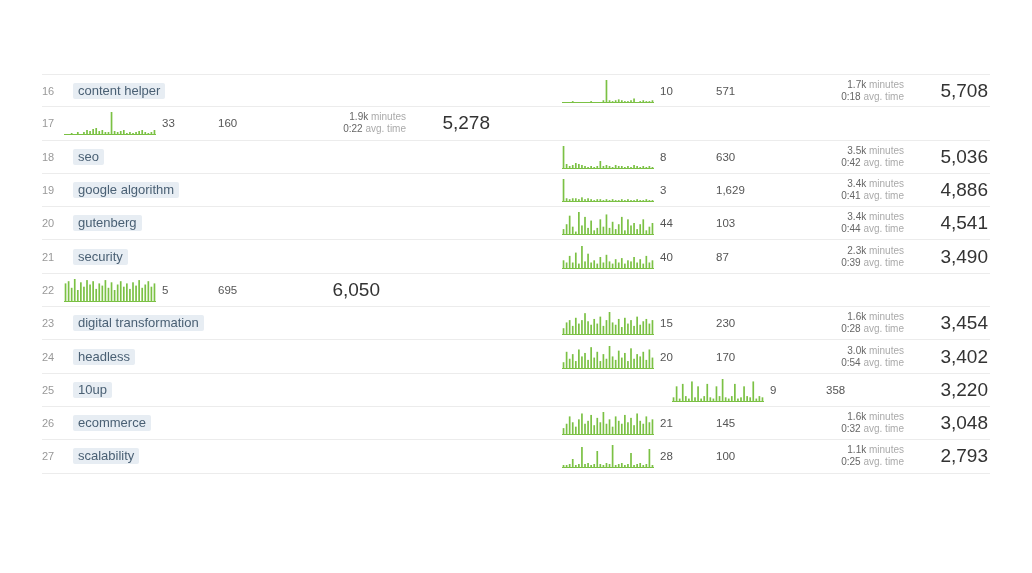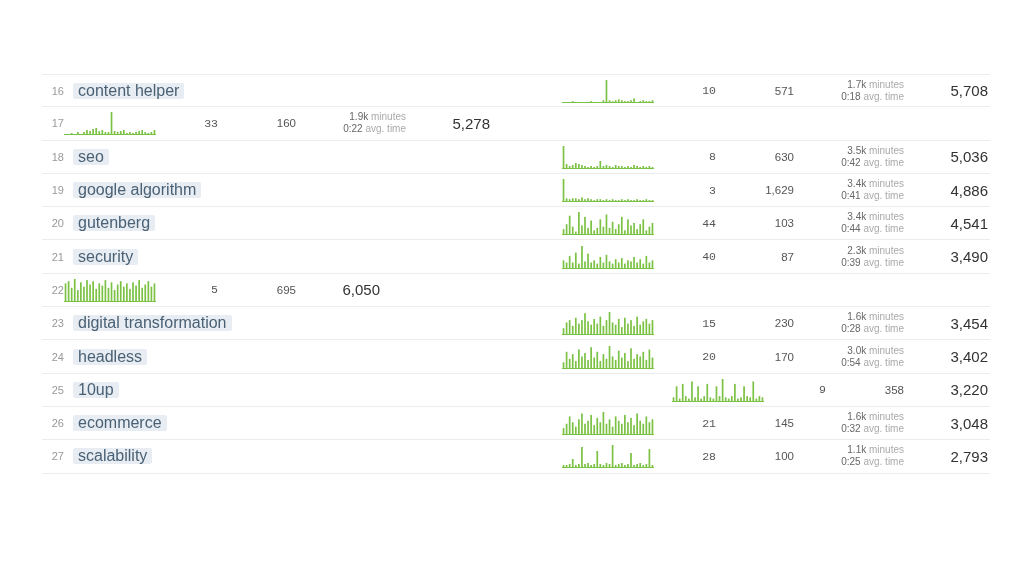--- a/index.html
+++ b/index.html
@@ -19,80 +19,77 @@
   .row {
     display: flex;
     align-items: center;
     border-bottom: 1px solid #ececec;
     height: 33.3px;
     font-size: 11.2px;
   }
   .row:first-child { border-top: 1px solid #ececec; }
   .rank {
     width: 22px;
-    text-align: right;
     color: #999;
     font-size: 11px;
     flex-shrink: 0;
   }
   .tagcell {
     flex: 1 1 auto;
     padding-left: 9px;
     min-width: 0;
   }
   .tag {
     display: inline-block;
     background: #e7edf3;
     color: #4a6074;
-    font-size: 16px;
+    font-size: 13px;
     line-height: 16px;
     padding: 0 5px 0 5px;
     border-radius: 2px;
     cursor: pointer;
   }
   .spark {
     width: 92px;
     height: 26px;
     flex-shrink: 0;
     margin-right: 6px;
   }
   .spark svg { display:block; width:92px; height:26px; }
   .spark rect { fill: #7bc144; }
   .spark line.base { stroke: #7bc144; stroke-width:1; }
   .col-n1 {
     width: 56px;
-    text-align: right;
     color: #555;
     font-size: 11.5px;
     flex-shrink: 0;
-    font-family: Liberation Mono, monospace;
   }
   .col-n2 {
     width: 78px;
-    text-align: right;
+    text-align: left;
     color: #555;
     font-size: 11.5px;
     flex-shrink: 0;
   }
   .col-eng {
     width: 110px;
     flex-shrink: 0;
     padding-left: 18px;
     color: #888;
     font-size: 10px;
     line-height: 12px;
     text-align: right;
   }
   .col-eng .val { color:#666; }
   .col-eng .lbl { color:#aaa; }
   .col-total {
     width: 86px;
     text-align: right;
     color: #333;
-    font-size: 15px;
+    font-size: 19px;
     flex-shrink: 0;
     padding-right: 2px;
   }
 </style>
 </head>
 <body>
 
 <div class="table">
     <div class="row">
       <div class="rank">16</div>

